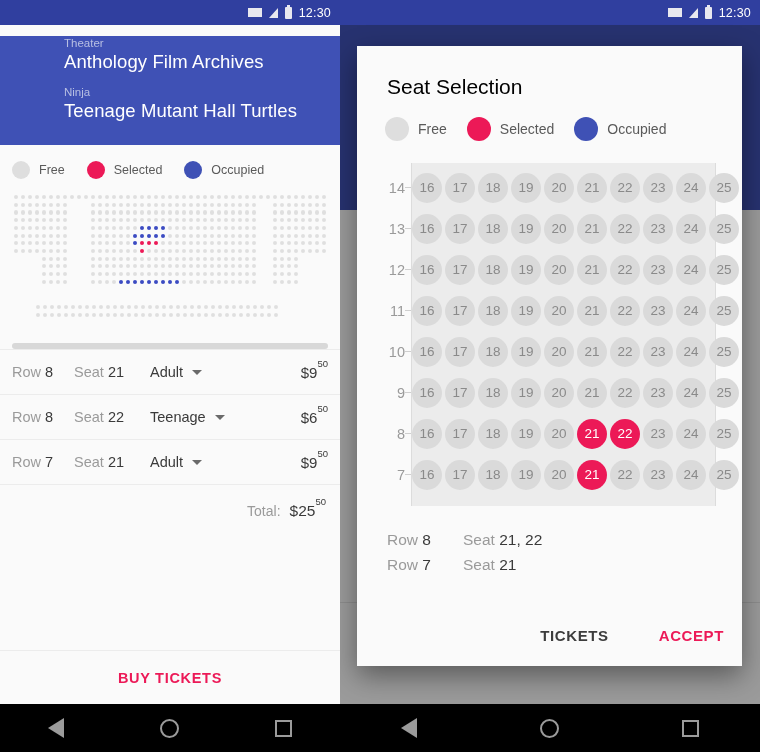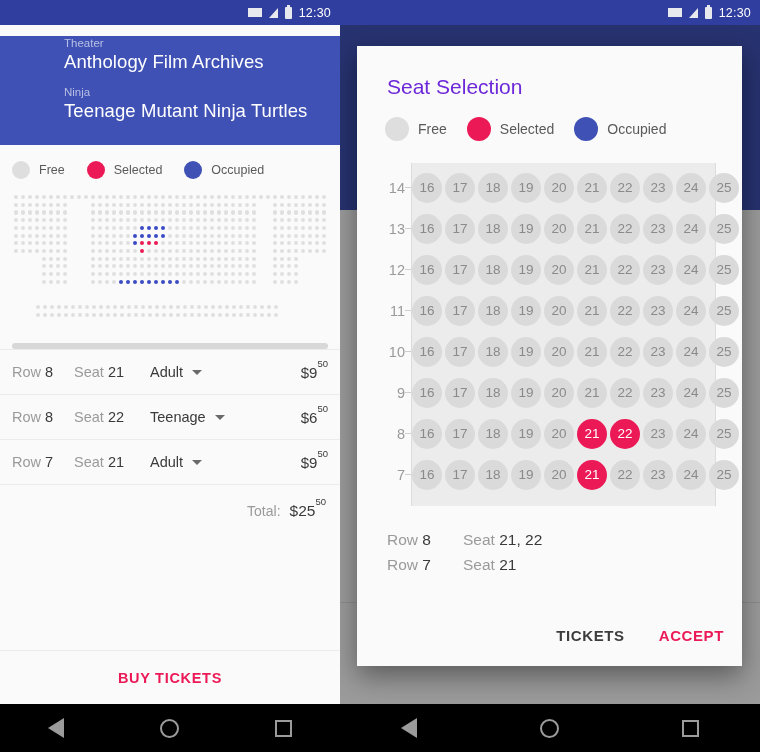--- a/index.html
+++ b/index.html
@@ -114,21 +114,21 @@
   }
   .behind-buy span { color:#EC1957; font-size:14.5px; font-weight:700; letter-spacing:.7px; }
   .scrim { position:absolute; top:25px; left:0; width:420px; height:679px; background: rgba(0,0,0,.38); }
 
   
   .dialog {
     position: absolute; left: 17px; top: 46px; width: 385px; height: 620px;
     background: #fafafa; box-shadow: 0 10px 26px rgba(0,0,0,.42);
     overflow: hidden;
   }
-  .dlg-title { font-size: 21px; color: #6d28d9; padding: 29px 0 0 30px; font-weight: 400; }
+  .dlg-title { font-size: 21px; color: #000000; padding: 29px 0 0 30px; font-weight: 400; }
   .dlg-legend { display:flex; align-items:center; padding: 18px 0 0 28px; }
   .dlg-legend .legend-item { margin-right: 20px; }
   .dlg-legend .legend-label { font-size: 14px; color: #5a5a5a; }
 
   .grid-wrap { position: relative; margin: 22px 0 0 0; height: 350px; }
   .grid-bg {
     position:absolute; left: 54px; top: 0; width: 305px; height: 343px;
     background: #ececec; border-left:1px solid #dcdcdc; border-right:1px solid #dcdcdc;
   }
   .grow { position: absolute; left: 0; width: 385px; height: 41px; display: flex; align-items: center; }
@@ -149,21 +149,21 @@
   .ds-row b { color:#3a3a3a; font-weight:500; }
   .ds-seat { color:#9a9a9a; }
   .ds-seat b { color:#3a3a3a; font-weight:500; }
 
   .dlg-actions {
     position:absolute; right: 18px; bottom: 22px;
     display: flex; align-items: center; gap: 34px;
   }
   .dlg-btn { font-size: 15px; font-weight: 700; letter-spacing: .6px; cursor: pointer; }
   .dlg-btn.cancel { color: #3c3c3c; }
-  .dlg-btn.accept { color: #EC1957; }
+  .dlg-btn.accept { color: #EC1957; margin-left: 16px; }
 </style>
 </head>
 <body>
 
 <div class="root">
 
   <div class="phone" id="phone-left">
 
     <div class="statusbar">
       <div class="sb-wifi"></div>
@@ -172,21 +172,21 @@
       <div class="sb-time">12:30</div>
     </div>
 
     <div class="app-header">
       <div class="ah-field">
         <div class="ah-label">Theater</div>
         <div class="ah-value">Anthology Film Archives</div>
       </div>
       <div class="ah-field">
         <div class="ah-label">Ninja</div>
-        <div class="ah-value">Teenage Mutant Ninja Turtles</div>
+        <div class="ah-value">Teenage Mutant Hall Turtles</div>
       </div>
     </div>
 
     <div class="legend">
       <div class="legend-item">
         <div class="legend-dot" style="width:18px;height:18px;background:#DEDEDE;"></div>
         <div class="legend-label">Free</div>
       </div>
       <div class="legend-item">
         <div class="legend-dot" style="width:18px;height:18px;background:#EC1957;"></div>

